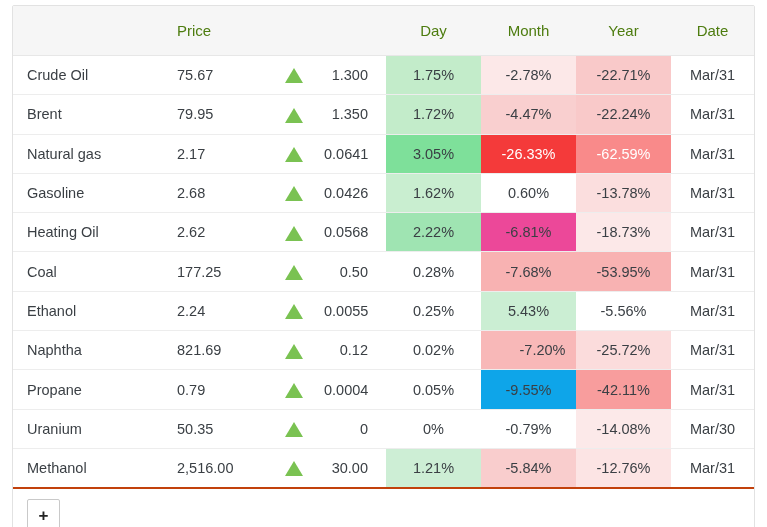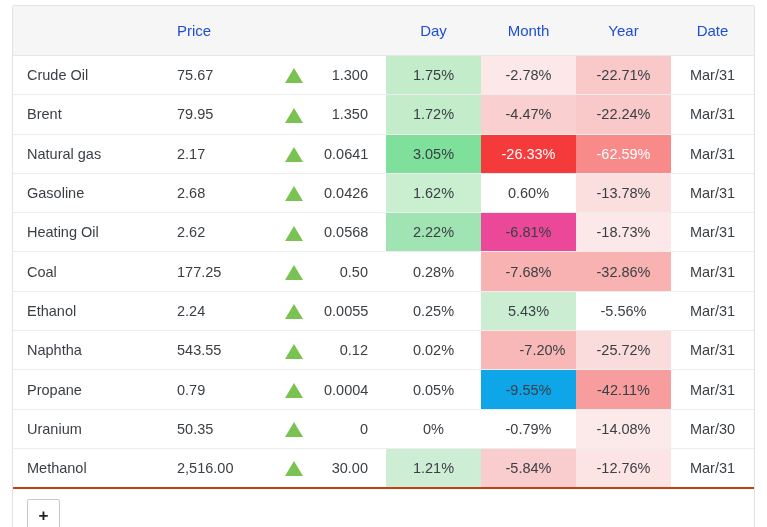--- a/index.html
+++ b/index.html
@@ -41,21 +41,21 @@
   col.c-chg    { width: 62px;  }
   col.c-day    { width: 95px;  }
   col.c-month  { width: 95px;  }
   col.c-year   { width: 95px;  }
   col.c-date   { width: 83px;  }
 
   thead th {
     background: #f6f6f6;
     height: 49px;
     font-weight: normal;
-    color: #1d4ed8;
+    color: #4d7c0f;
     font-size: 15px;
     border-bottom: 1px solid #e7e7e7;
     padding: 0;
     vertical-align: middle;
   }
   th.h-name  { }
   th.h-price { text-align: left; padding-left: 18px; }
   th.h-ctr   { text-align: center; }
 
   tbody td {
@@ -184,36 +184,36 @@
           <td class="pct" style="background: rgb(252, 232, 232); color: rgb(58, 63, 68);">-18.73%</td>
           <td class="date">Mar/31</td>
         </tr>
         <tr>
           <td class="name">Coal</td>
           <td class="price">177.25</td>
           <td class="arrow"><span class="tri-up"></span></td>
           <td class="chg">0.50</td>
           <td class="pct" style="background: rgb(255, 255, 255); color: rgb(58, 63, 68);">0.28%</td>
           <td class="pct" style="background: rgb(248, 178, 178); color: rgb(58, 63, 68);">-7.68%</td>
-          <td class="pct" style="background: rgb(248, 178, 178); color: rgb(58, 63, 68);">-32.86%</td>
+          <td class="pct" style="background: rgb(248, 178, 178); color: rgb(58, 63, 68);">-53.95%</td>
           <td class="date">Mar/31</td>
         </tr>
         <tr>
           <td class="name">Ethanol</td>
           <td class="price">2.24</td>
           <td class="arrow"><span class="tri-up"></span></td>
           <td class="chg">0.0055</td>
           <td class="pct" style="background: rgb(255, 255, 255); color: rgb(58, 63, 68);">0.25%</td>
           <td class="pct" style="background: rgb(203, 238, 211); color: rgb(58, 63, 68);">5.43%</td>
           <td class="pct" style="background: rgb(255, 255, 255); color: rgb(58, 63, 68);">-5.56%</td>
           <td class="date">Mar/31</td>
         </tr>
         <tr>
           <td class="name">Naphtha</td>
-          <td class="price">543.55</td>
+          <td class="price">821.69</td>
           <td class="arrow"><span class="tri-up"></span></td>
           <td class="chg">0.12</td>
           <td class="pct" style="background: rgb(255, 255, 255); color: rgb(58, 63, 68);">0.02%</td>
           <td class="pct" style="background: rgb(248, 184, 184); color: rgb(58, 63, 68); padding-left: 28px;">-7.20%</td>
           <td class="pct" style="background: rgb(251, 220, 220); color: rgb(58, 63, 68);">-25.72%</td>
           <td class="date">Mar/31</td>
         </tr>
         <tr>
           <td class="name">Propane</td>
           <td class="price">0.79</td>

